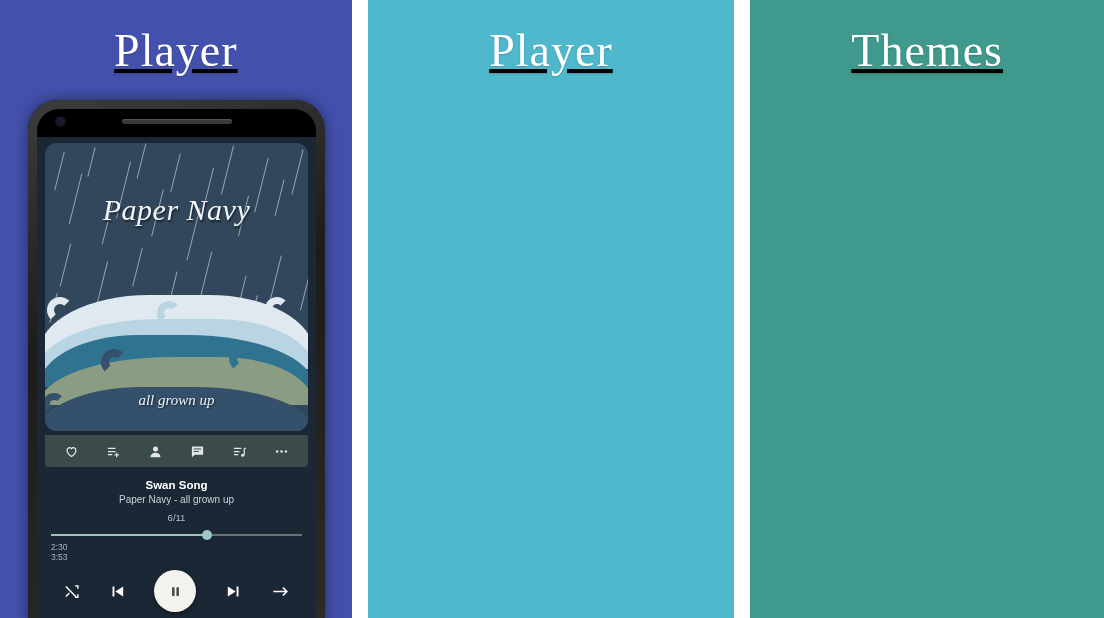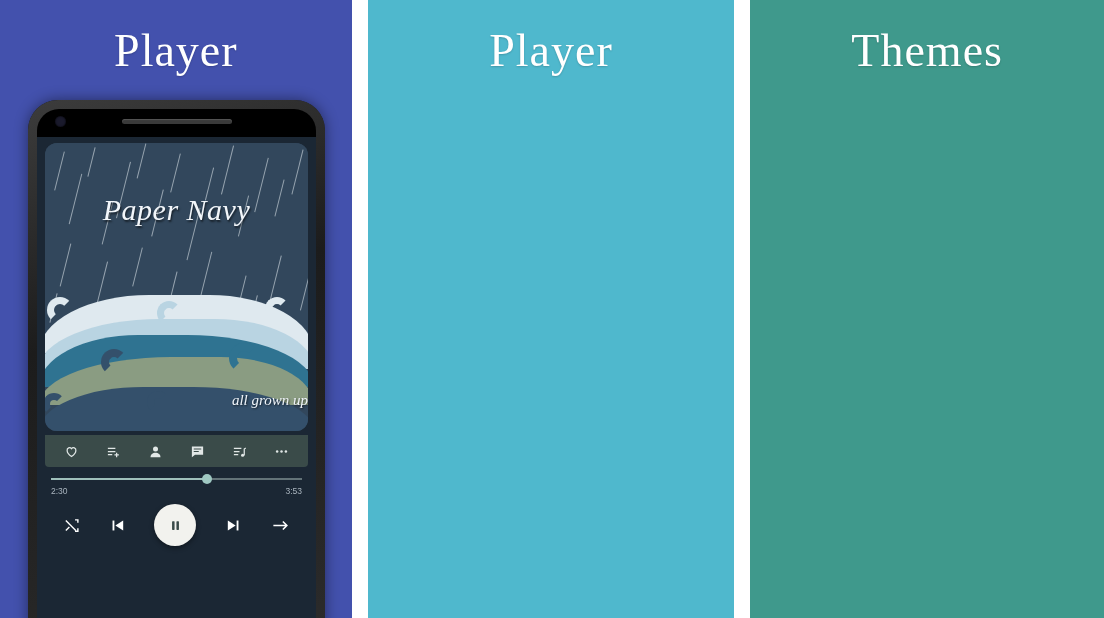--- a/index.html
+++ b/index.html
@@ -1,19 +1,19 @@
 <!DOCTYPE html>
 <html><head>
 <meta charset="utf-8">
 <style>
   * { box-sizing: border-box; margin:0; padding:0; }
   html,body { width:1104px; height:618px; overflow:hidden; background:#fff; }
   body { font-family:"Liberation Sans", sans-serif; }
 
-  .stage { position:relative; width:1104px; height:464px; display:flex; background:#0369a1; }
+  .stage { position:relative; width:1104px; height:464px; display:flex; background:#0369a1;text-decoration:underline; }
 
   .panel { position:relative; height:618px; overflow:hidden; }
   .panel.p1 { width:352px; background:#4351ad; }
   .gap { width:16px; background:#ffffff; height:618px; }
   .panel.p2 { width:367px; background:#4fb8cd; }
   .panel.p3 { width:354px; background:#3f998c; }
 
   .panel-title {
     text-align:center;
     font-family:"Liberation Serif", serif;
@@ -92,21 +92,21 @@
   .art-bg { position:absolute; inset:0; background:#32475c; }
   .rain { position:absolute; inset:0; }
   .rain i { position:absolute; width:1px; background:rgba(235,240,245,0.55); transform:rotate(14deg); }
   .art-title {
     position:absolute; top:50px; left:0; right:0; text-align:center;
     font-family:"Liberation Serif", serif; font-style:italic;
     font-size:30px; color:#f2f6fa; letter-spacing:0.5px;
     text-shadow:1px 2px 2px rgba(0,0,0,0.55);
   }
   .art-sub {
-    position:absolute; bottom:22px; left:0; right:0; text-align:right;
+    position:absolute; bottom:22px; left:0; right:0; text-align:center;
     font-family:"Liberation Serif", serif; font-style:italic;
     font-size:15px; color:#eef3f8;
     text-shadow:1px 1px 2px rgba(0,0,0,0.6);
   }
   .waves { position:absolute; left:-6px; right:-6px; bottom:0; height:150px; }
   .w { position:absolute; left:0; right:0; }
   .w1 { bottom:78px; height:58px; background:#dfe9ef; border-radius:40% 38% 0 0 / 100% 100% 0 0; }
   .w2 { bottom:62px; height:50px; background:#b9d4e2; border-radius:44% 36% 0 0 / 100% 100% 0 0; }
   .w3 { bottom:44px; height:52px; background:#2f7391; border-radius:36% 46% 0 0 / 100% 100% 0 0; }
   .w4 { bottom:26px; height:48px; background:#8a9c82; border-radius:48% 34% 0 0 / 100% 100% 0 0; }
@@ -122,21 +122,21 @@
 
   .meta { text-align:center; margin-top:12px; }
   .meta .t { color:#ffffff; font-size:11.5px; font-weight:700; }
   .meta .a { color:#c9d2da; font-size:10px; margin-top:3px; }
   .meta .c { color:#b6c0c9; font-size:9.5px; margin-top:7px; }
 
   .seek { margin:6px 14px 0 14px; position:relative; height:12px; }
   .seek .bar { position:absolute; top:5px; left:0; right:0; height:2px; background:#9eb3b0; opacity:0.55; }
   .seek .fill { position:absolute; top:5px; left:0; width:62%; height:2px; background:#9fc0bb; }
   .seek .knob { position:absolute; top:1px; left:calc(62% - 5px); width:10px; height:10px; border-radius:50%; background:#9fc8c2; }
-  .times { display:flex; justify-content:space-between; margin:1px 14px 0 14px; color:#aab5bf; font-size:8.5px; }
+  .times { display:flex; justify-content:space-between; margin:1px 14px 0 14px; color:#aab5bf; font-size:8.5px;flex-direction:column; }
 
   .controls { display:flex; align-items:center; justify-content:space-around; margin-top:8px; padding:0 12px 8px 12px; }
   .controls .cbtn { color:#ffffff; display:flex; align-items:center; justify-content:center; }
   .playfab {
     width:42px; height:42px; border-radius:50%; background:#f2f2ee;
     display:flex; align-items:center; justify-content:center;
     box-shadow:0 2px 5px rgba(0,0,0,0.4);
   }
 </style>
 </head>
@@ -240,20 +240,25 @@
                 </span>
                 <span class="ir">
                   <svg width="15" height="15" viewBox="0 0 24 24" fill="currentColor">
                       <circle cx="5" cy="12" r="2"></circle>
                       <circle cx="12" cy="12" r="2"></circle>
                       <circle cx="19" cy="12" r="2"></circle>
                     </svg>
                 </span>
               </div>
 
+              <div class="meta">
+                <div class="t">Swan Song</div>
+                <div class="a">Paper Navy - all grown up</div>
+                <div class="c">6/11</div>
+              </div>
 
               <div class="seek">
                 <div class="bar"></div>
                   <div class="fill"></div>
                   <div class="knob"></div>
               </div>
               <div class="times">
                 <span>2:30</span>
                 <span>3:53</span>
               </div>

